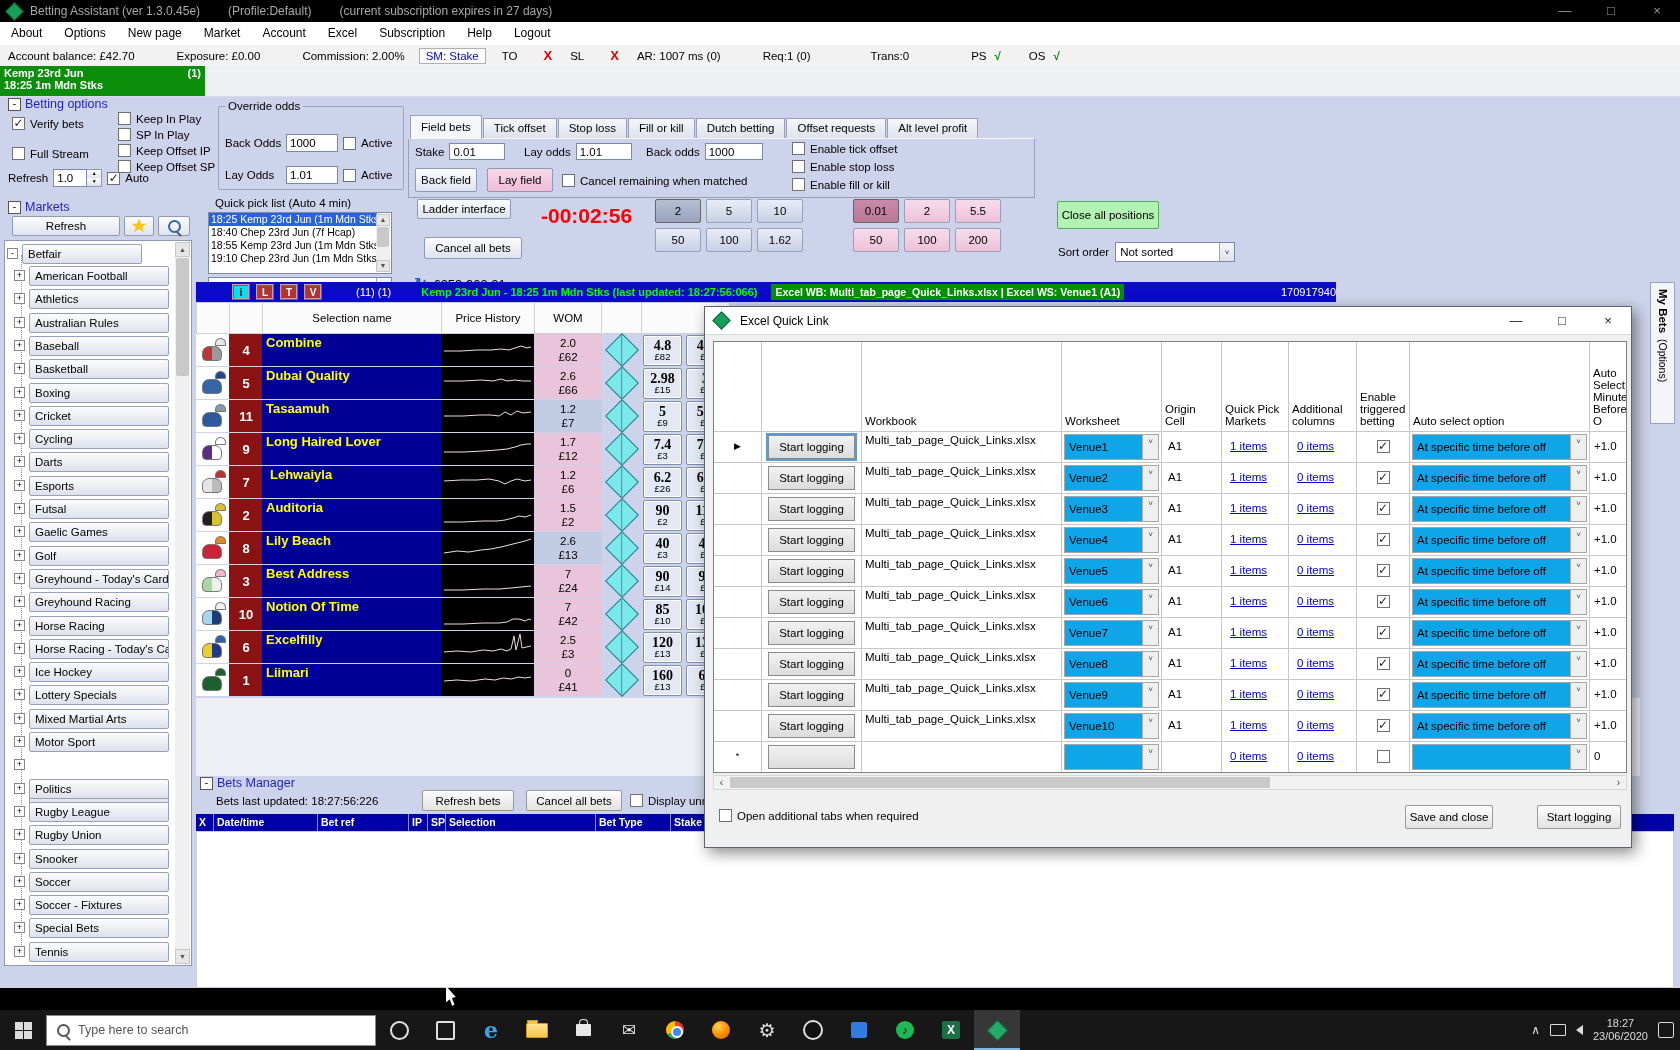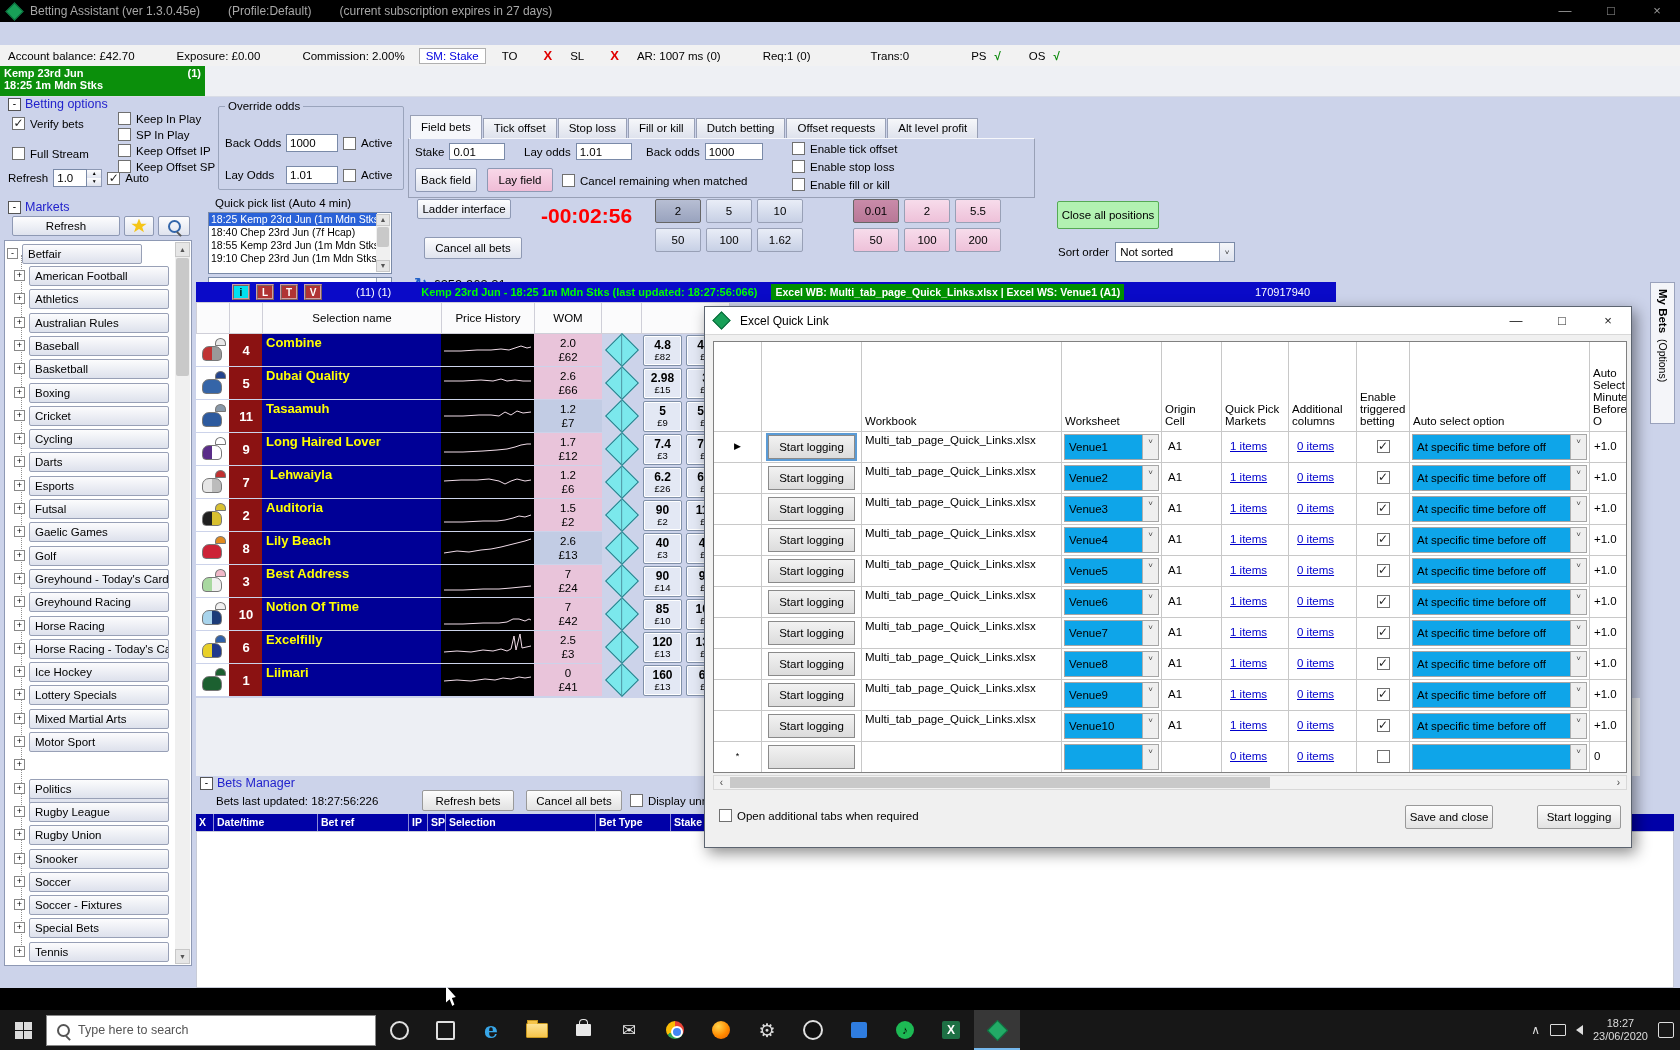--- a/index.html
+++ b/index.html
@@ -80,36 +80,36 @@
   #sortdd{width:120px;height:20px;background:#fff;border:1px solid #7a8aa8;display:flex;align-items:center;box-sizing:border-box;}
   #sortdd .txt{flex:1;padding-left:4px;}
   
   #mbar{left:196px;top:282px;width:1140px;height:20px;background:#0a0ac8;display:flex;align-items:center;color:#fff;font-size:11px;}
   .mbtn{width:18px;height:16px;margin-right:6px;border:2px ridge #cf9f9f;background:#b03434;color:#fff;font-weight:bold;
         font-size:10px;display:flex;align-items:center;justify-content:center;box-sizing:border-box;}
   .mbtn.info{background:#00e0f0;color:#000;}
   #mbar .counts{margin:0 30px 0 28px;}
   #mbar .mtitle{color:#00ff00;font-weight:bold;white-space:nowrap;}
   #mbar .xlink{background:#009000;color:#fff;font-weight:bold;padding:2px 4px;margin-left:14px;white-space:nowrap;font-size:10.5px;}
-  #mbar .mid{margin-left:auto;margin-right:26px;}
+  #mbar .mid{margin-left:auto;}
   
   #grid{left:196px;top:302px;width:534px;height:396px;}
   .ghead{position:absolute;top:0;height:32px;background:#fbfbfc;border:1px solid #cfcfd8;box-sizing:border-box;
          display:flex;align-items:center;justify-content:center;font-size:11.5px;}
   .grow{position:absolute;left:0;width:534px;height:33px;}
   .gcell{position:absolute;top:0;height:32px;box-sizing:border-box;}
   .c-silk{background:#fff;}
   .c-num{background:#8b1212;color:#fff;font-weight:bold;font-size:13px;display:flex;align-items:center;justify-content:center;}
   .c-name{background:#000096;color:#ffff00;font-weight:bold;font-size:13px;padding:1px 0 0 4px;white-space:nowrap;overflow:hidden;}
   .c-chart{background:#000;}
   .c-wom{display:flex;flex-direction:column;align-items:center;justify-content:center;font-size:11.5px;line-height:14px;}
   .c-wom.pink{background:#e9c4da;} .c-wom.blue{background:#c2cce4;}
   .pbtn{position:absolute;left:2px;top:1px;width:37px;height:29px;background:#e3e8f4;border:1px solid #8090a8;border-radius:2px;
         box-shadow:inset 0 0 0 1px #fff;display:flex;flex-direction:column;align-items:center;justify-content:center;}
-  .pbtn .v{font-weight:bold;font-size:12px;line-height:13px;} .pbtn .a{font-size:9.5px;line-height:10px;}
+  .pbtn .v{font-weight:bold;font-size:14px;line-height:13px;font-family:Liberation Serif, serif;} .pbtn .a{font-size:9.5px;line-height:10px;}
   .diamond{position:absolute;left:9px;top:4px;width:22px;height:22px;transform:rotate(45deg);background:#7be8ec;border:1px solid #2a7a88;}
   .diamond::after{content:"";position:absolute;left:10px;top:-5px;width:1px;height:32px;background:#4e96a2;transform:rotate(-45deg);}
   .silk{position:relative;width:26px;height:26px;margin:3px auto 0;}
   .sbody{position:absolute;left:2px;top:9px;width:20px;height:15px;border-radius:7px 7px 4px 4px;border:1px solid #777;box-sizing:border-box;}
   .scap{position:absolute;right:0;top:1px;width:11px;height:8px;border-radius:6px 6px 1px 1px;border:1px solid #777;box-sizing:border-box;}
   
   #belowgrid{left:196px;top:698px;width:1444px;height:78px;background:#edeff4;}
   #bets{left:196px;top:776px;width:1478px;height:212px;}
   #betshdr{position:absolute;left:0;top:38px;width:1478px;height:17px;background:#0000a8;display:flex;color:#fff;font-size:10.5px;font-weight:bold;}
   #betshdr .bc{border-right:1px solid rgba(255,255,255,.55);padding-left:3px;line-height:17px;box-sizing:border-box;white-space:nowrap;overflow:hidden;}
@@ -169,20 +169,31 @@
     <span class="seg">Betting Assistant (ver 1.3.0.45e)</span>
     <span class="seg">(Profile:Default)</span>
     <span class="seg">(current subscription expires in 27 days)</span>
     <span class="wbtns">
       <span class="wbtn">—</span>
       <span class="wbtn">□</span>
       <span class="wbtn">×</span>
     </span>
   </div>
 
+  <div class="abs" id="menubar">
+      <div class="menu-item">About</div>
+      <div class="menu-item">Options</div>
+      <div class="menu-item">New page</div>
+      <div class="menu-item">Market</div>
+      <div class="menu-item">Account</div>
+      <div class="menu-item">Excel</div>
+      <div class="menu-item">Subscription</div>
+      <div class="menu-item">Help</div>
+      <div class="menu-item">Logout</div>
+    </div>
 
   <div class="abs" id="statusbar">
     <span class="st" style="margin:0 42px 0 8px">Account balance: £42.70</span>
     <span class="st" style="margin-right:42px">Exposure: £0.00</span>
     <span class="st" style="margin-right:14px">Commission: 2.00%</span>
     <span class="st smbox" style="margin-right:16px">SM: Stake</span>
     <span class="st" style="margin-right:26px">TO</span>
     <span class="st xmark" style="margin-right:18px">X</span>
     <span class="st" style="margin-right:26px">SL</span>
     <span class="st xmark" style="margin-right:18px">X</span>

